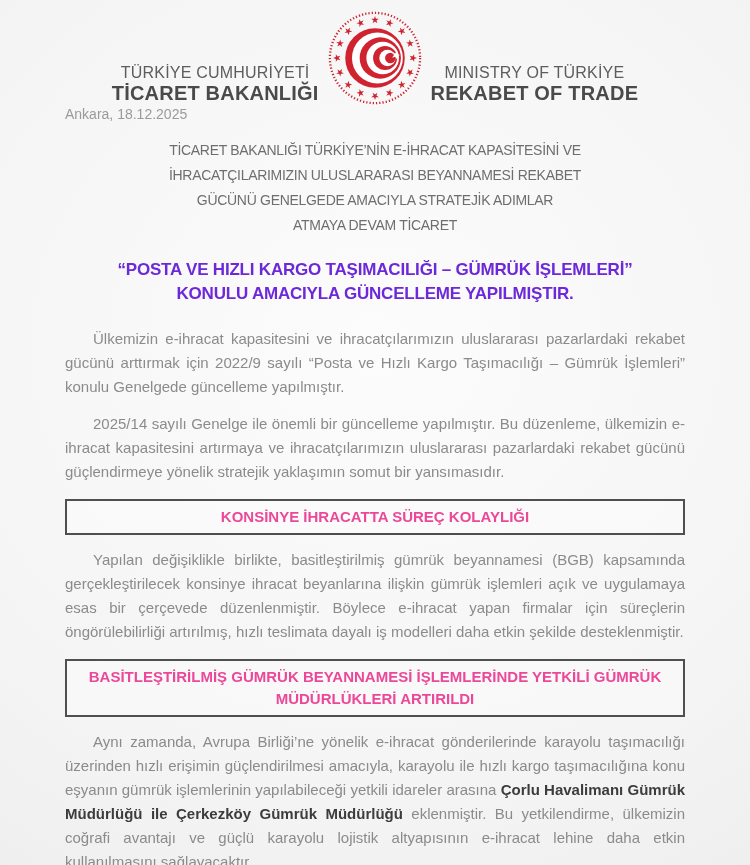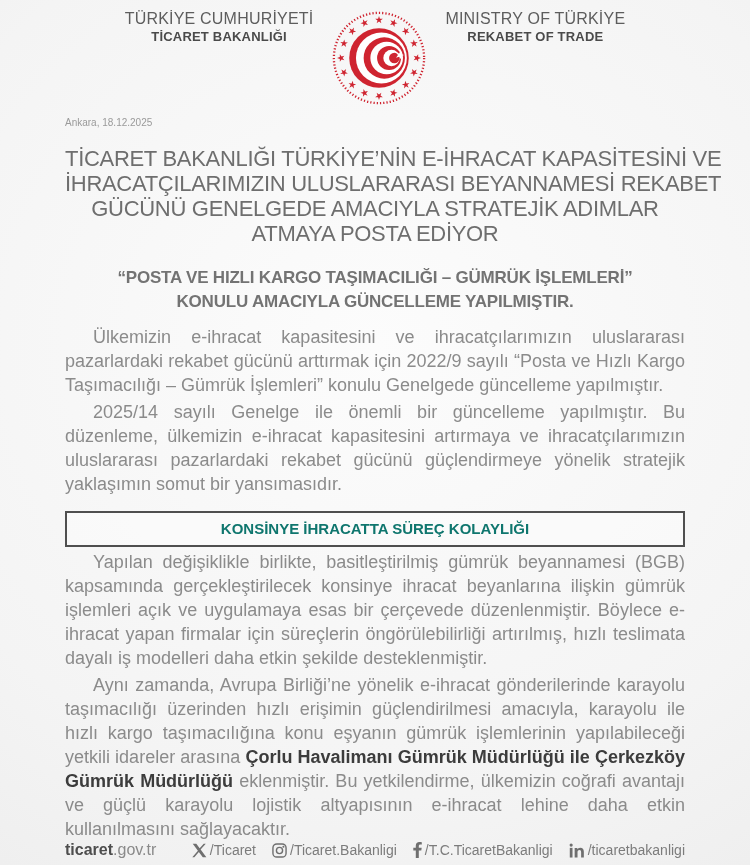--- a/index.html
+++ b/index.html
@@ -5,45 +5,45 @@
   :root { --accent:#cf2430; --rule-gray:#c8c8c8; }
   * { margin:0; padding:0; box-sizing:border-box; }
   html,body { width:750px; height:865px; overflow:hidden; }
   body {
     font-family:"Liberation Sans", sans-serif;
     background: radial-gradient(ellipse 120% 95% at 50% 40%, #fcfcfc 0%, #f4f4f4 55%, #e9e9e9 100%);
   }
   .page { width:750px; height:865px; padding:0 65px; display:flex; flex-direction:column; }
 
   
-  header { margin-top:10px; display:flex; align-items:flex-start; justify-content:center; gap:18px; }
+  header { margin-top:10px; display:flex; align-items:flex-end; justify-content:center; gap:8px; }
   .hdr-block { line-height:1.18; text-align:center; letter-spacing:.2px; }
   .hdr-line1 { font-size:16px; color:#5d5d5d; }
-  .hdr-line2 { font-size:13px; font-weight:bold; color:#4a4a4a; }
+  .hdr-line2 { font-size:20px; font-weight:bold; color:#4a4a4a; }
   .logo { width:96px; height:96px; flex:0 0 auto; }
 
-  .dateline { margin-top:8px; font-size:10px; color:#9a9a9a; line-height:17px; }
+  .dateline { margin-top:0; font-size:14px; color:#9a9a9a; line-height:17px; }
   .rule { margin-top:4px; height:3.5px;
           background:linear-gradient(to right, var(--rule-gray) 0 140px, var(--accent) 140px 100%); }
 
   
   .title { margin-top:11px; font-weight:normal; color:#6e6e6e; text-align:center; }
-  .title div { font-size:22px; line-height:25px; white-space:nowrap; letter-spacing:-0.3px; }
-  .subtitle { margin-top:20px; text-align:center; color:#737373; }
+  .title div { font-size:14px; line-height:25px; white-space:nowrap; letter-spacing:-0.3px; }
+  .subtitle { margin-top:20px; text-align:center; color:#6d28d9; }
   .subtitle div { font-size:17px; font-weight:bold; line-height:24px; white-space:nowrap; letter-spacing:-0.2px; }
   .red-underline { width:420px; height:4px; background:var(--accent); margin:8px auto 0; }
 
   
-  .body-p { margin-top:3px; font-size:18px; line-height:24px; color:#8b8b8b;
+  .body-p { margin-top:13px; font-size:15px; line-height:24px; color:#8b8b8b;
             text-align:justify; text-indent:28px; }
   .body-p strong { color:#3c3c3c; }
 
   
   .box { margin-top:15px; border:2px solid #4f4f4f; background:rgba(255,255,255,.35);
-         padding:5px 8px; text-align:center; font-weight:bold; color:#0f766e;
+         padding:5px 8px; text-align:center; font-weight:bold; color:#ec4899;
          font-size:15px; line-height:22px; }
 
   
   footer { margin-top:auto; padding-bottom:18px; display:flex; align-items:center; justify-content:space-between; }
   .site { font-size:16px; color:#8a8a8a; }
   .site strong { color:#4d4d4d; }
   .socials { display:flex; align-items:center; gap:16px; }
   .social { display:flex; align-items:center; gap:3px; font-size:14px; color:#7c7c7c; }
   .social svg { display:block; }
 </style>
@@ -99,38 +99,42 @@
     </div>
   </header>
 
   <div class="dateline">Ankara, 18.12.2025</div>
   <div class="rule"></div>
 
   <h1 class="title">
     <div>TİCARET BAKANLIĞI TÜRKİYE’NİN E-İHRACAT KAPASİTESİNİ VE</div>
     <div>İHRACATÇILARIMIZIN ULUSLARARASI BEYANNAMESİ REKABET</div>
     <div>GÜCÜNÜ GENELGEDE AMACIYLA STRATEJİK ADIMLAR</div>
-    <div>ATMAYA POSTA EDİYOR</div>
+    <div>ATMAYA DEVAM TİCARET</div>
   </h1>
 
   <h2 class="subtitle">
     <div>“POSTA VE HIZLI KARGO TAŞIMACILIĞI – GÜMRÜK İŞLEMLERİ”</div>
     <div>KONULU AMACIYLA GÜNCELLEME YAPILMIŞTIR.</div>
   </h2>
   <div class="red-underline"></div>
 
   <p class="body-p">Ülkemizin e-ihracat kapasitesini ve ihracatçılarımızın uluslararası pazarlardaki rekabet gücünü arttırmak için 2022/9 sayılı “Posta ve Hızlı Kargo Taşımacılığı – Gümrük İşlemleri” konulu Genelgede güncelleme yapılmıştır.</p>
   <p class="body-p">2025/14 sayılı Genelge ile önemli bir güncelleme yapılmıştır. Bu düzenleme, ülkemizin e-ihracat kapasitesini artırmaya ve ihracatçılarımızın uluslararası pazarlardaki rekabet gücünü güçlendirmeye yönelik stratejik yaklaşımın somut bir yansımasıdır.</p>
 
   <div class="box">
     <div>KONSİNYE İHRACATTA SÜREÇ KOLAYLIĞI</div>
   </div>
 
   <p class="body-p">Yapılan değişiklikle birlikte, basitleştirilmiş gümrük beyannamesi (BGB) kapsamında gerçekleştirilecek konsinye ihracat beyanlarına ilişkin gümrük işlemleri açık ve uygulamaya esas bir çerçevede düzenlenmiştir. Böylece e-ihracat yapan firmalar için süreçlerin öngörülebilirliği artırılmış, hızlı teslimata dayalı iş modelleri daha etkin şekilde desteklenmiştir.</p>
 
+  <div class="box">
+    <div>BASİTLEŞTİRİLMİŞ GÜMRÜK BEYANNAMESİ İŞLEMLERİNDE YETKİLİ GÜMRÜK</div>
+    <div>MÜDÜRLÜKLERİ ARTIRILDI</div>
+  </div>
 
   <p class="body-p"><span>Aynı zamanda, Avrupa Birliği’ne yönelik e-ihracat gönderilerinde karayolu taşımacılığı üzerinden hızlı erişimin güçlendirilmesi amacıyla, karayolu ile hızlı kargo taşımacılığına konu eşyanın gümrük işlemlerinin yapılabileceği yetkili idareler arasına </span><strong>Çorlu Havalimanı Gümrük Müdürlüğü ile Çerkezköy Gümrük Müdürlüğü</strong><span> eklenmiştir. Bu yetkilendirme, ülkemizin coğrafi avantajı ve güçlü karayolu lojistik altyapısının e-ihracat lehine daha etkin kullanılmasını sağlayacaktır.</span></p>
 
   <footer>
     <div class="site"><strong>ticaret</strong><span>.gov.tr</span></div>
 
     <div class="socials">
       <div class="social">
         <svg width="15" height="15" viewBox="0 0 16 16">
           <path d="M0.8 0.8 H4.6 L8.2 5.7 12.5 0.8 H14.7 L9.2 7 15.3 15.2 H11.5 L7.3 9.6 2.5 15.2 H0.3 L6.3 8.3 Z" fill="#6f6f6f"></path>

